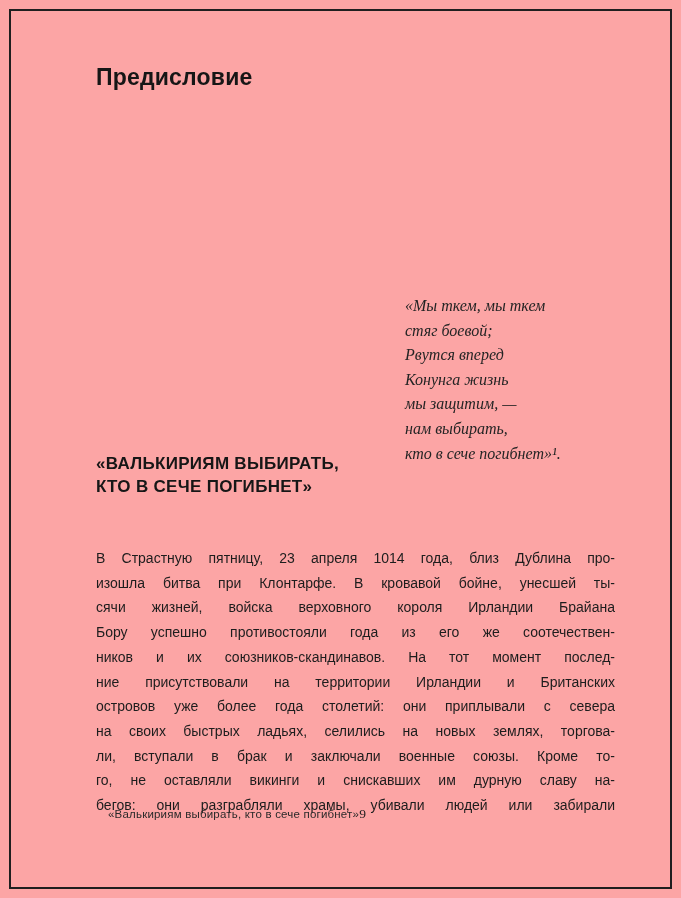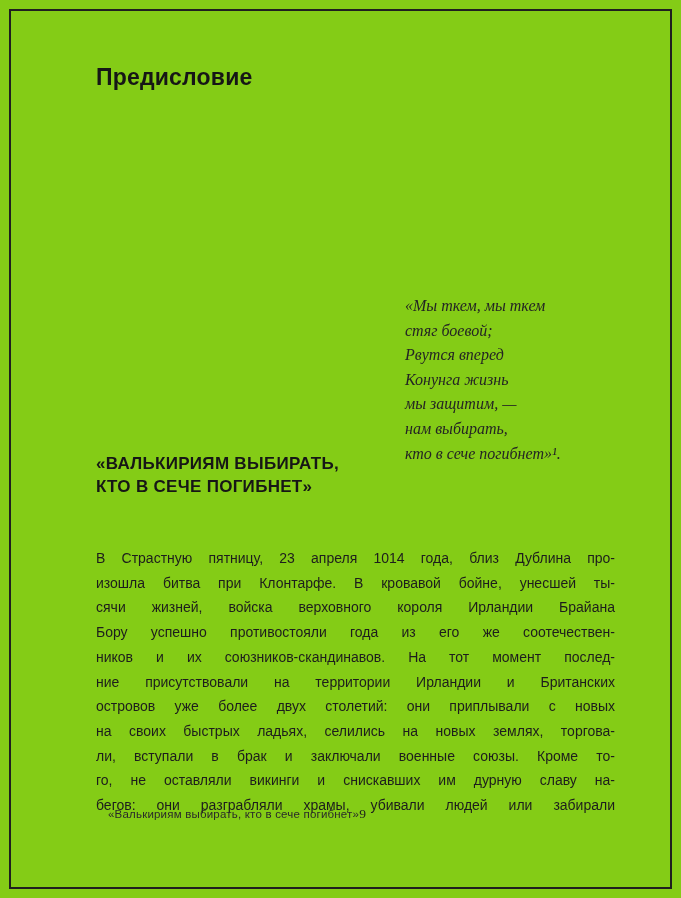--- a/index.html
+++ b/index.html
@@ -4,21 +4,21 @@
 <style>
   html, body {
     margin: 0;
     padding: 0;
     background: #ffffff;
   }
   .sheet {
     position: relative;
     width: 681px;
     height: 898px;
-    background: #84cc16;
+    background: #fca5a5;
     font-family: "Liberation Serif", serif;
     color: #1b1b1b;
     overflow: hidden;
   }
   .frame {
     position: absolute;
     left: 9px;
     top: 9px;
     right: 9px;
     bottom: 9px;
@@ -120,21 +120,21 @@
     <div>КТО В СЕЧЕ ПОГИБНЕТ»</div>
   </h2>
 
   <div class="body-text">
     <div class="body-line">В Страстную пятницу, 23 апреля 1014 года, близ Дублина про-</div>
     <div class="body-line">изошла битва при Клонтарфе. В кровавой бойне, унесшей ты-</div>
     <div class="body-line">сячи жизней, войска верховного короля Ирландии Брайана</div>
     <div class="body-line">Бору успешно противостояли года из его же соотечествен-</div>
     <div class="body-line">ников и их союзников-скандинавов. На тот момент послед-</div>
     <div class="body-line">ние присутствовали на территории Ирландии и Британских</div>
-    <div class="body-line">островов уже более двух столетий: они приплывали с новых</div>
+    <div class="body-line">островов уже более года столетий: они приплывали с севера</div>
     <div class="body-line">на своих быстрых ладьях, селились на новых землях, торгова-</div>
     <div class="body-line">ли, вступали в брак и заключали военные союзы. Кроме то-</div>
     <div class="body-line">го, не оставляли викинги и снискавших им дурную славу на-</div>
     <div class="body-line">бегов: они разграбляли храмы, убивали людей или забирали</div>
   </div>
 
   <div class="footer">
     <span class="running-title">«Валькириям выбирать, кто в сече погибнет»</span>
     <span class="page-number">9</span>
   </div>

